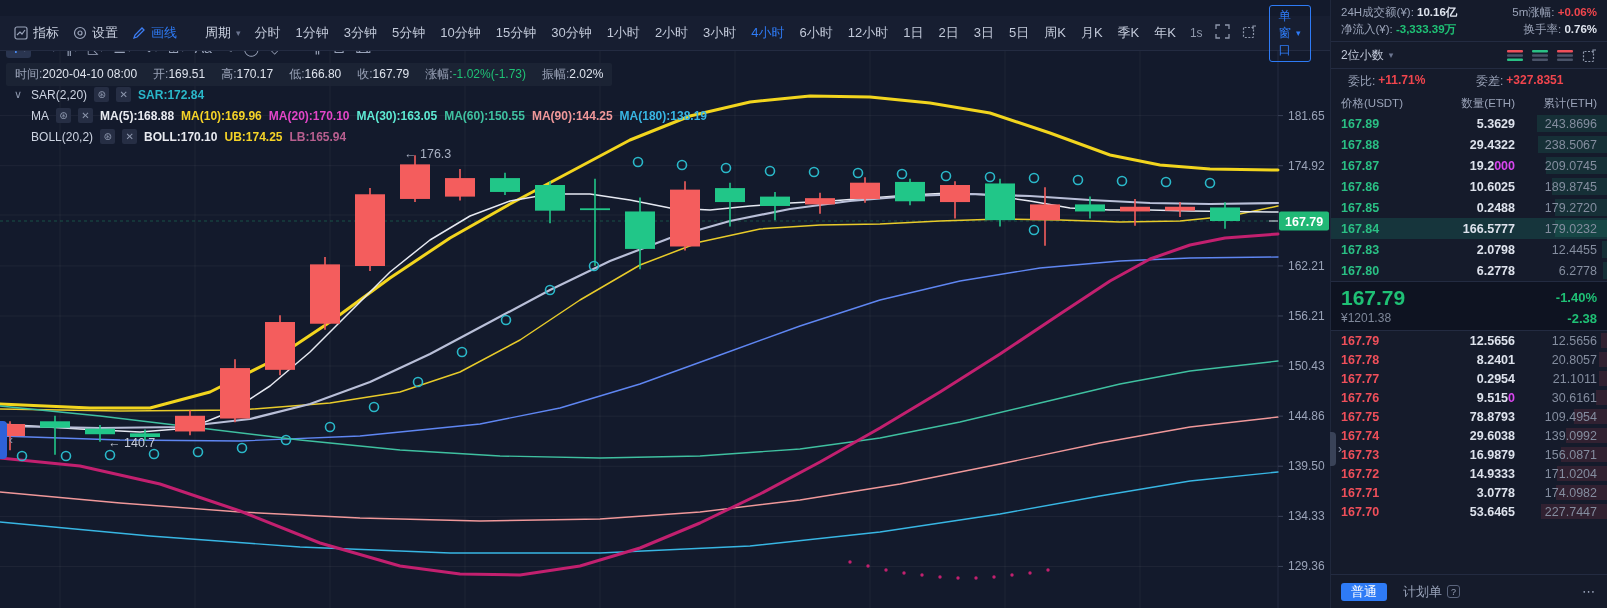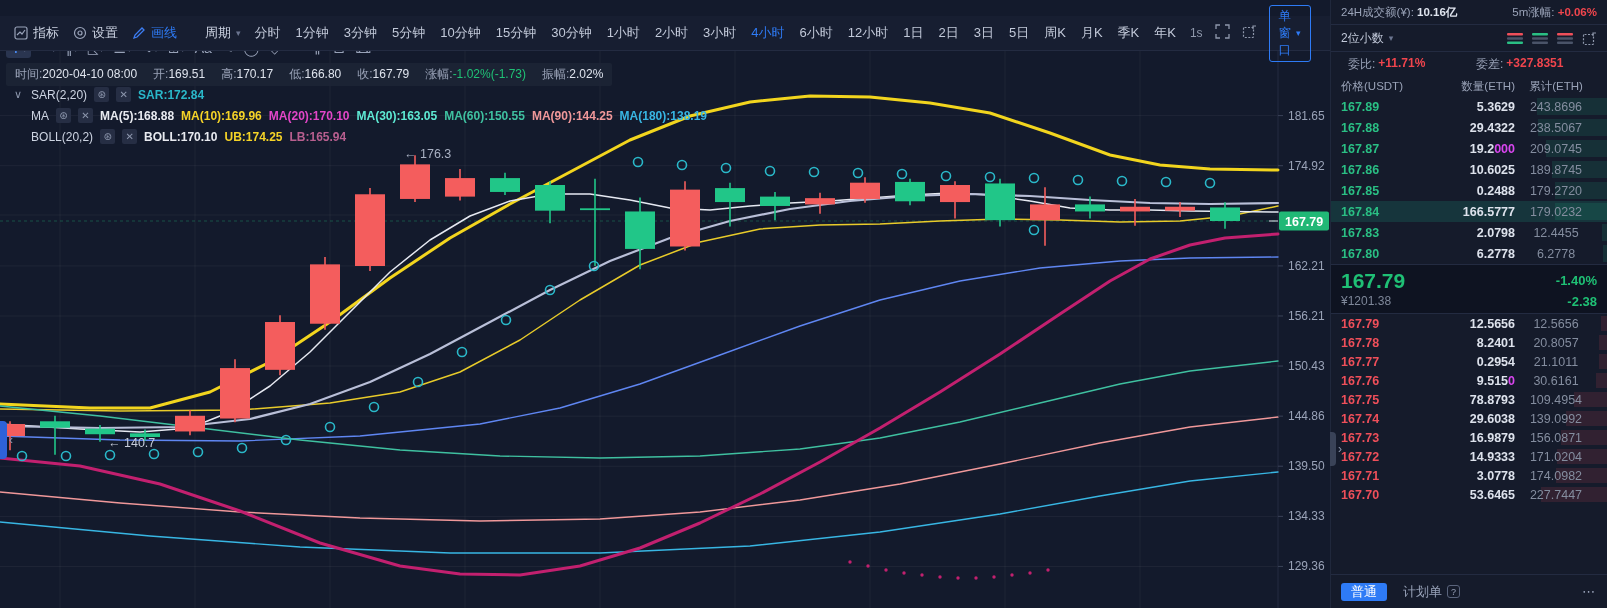--- a/index.html
+++ b/index.html
@@ -67,21 +67,21 @@
   #decimals-dd{display:flex;align-items:center;gap:5px;color:#c2c9d9;font-size:12px;cursor:pointer;}
   #layout-icons{margin-left:auto;display:flex;gap:9px;align-items:center;}
   .licon{cursor:pointer;display:block;}
   #imbalance-row{display:flex;padding:0 10px;height:24px;align-items:center;font-size:12px;white-space:nowrap;}
   #imbalance-row .lb{color:var(--muted2);margin-left:7px;}
   #imbalance-row .vl{color:var(--up);font-weight:bold;margin-left:3px;}
   #imbalance-row .grp{flex:1;display:flex;}
   #ob-header{display:flex;padding:0 10px;height:20px;align-items:center;color:var(--muted2);font-size:11.5px;}
   .c-price{width:70px;}
   .c-amt{flex:1;text-align:right;}
-  .c-cum{width:82px;text-align:center;}
+  .c-cum{width:82px;text-align:right;}
   .obrow{position:relative;display:flex;padding:0 10px;align-items:center;cursor:pointer;}
   .ask-row{height:21px;}
   .bid-row{height:19px;}
   .obrow .depth{position:absolute;right:0;top:2px;bottom:2px;}
   .ask-row .depth{background:rgba(32,190,140,.13);}
   .bid-row .depth{background:rgba(240,80,90,.13);}
   .obrow.hl{background:rgba(32,190,150,.16);}
   .obrow .c-price{font-weight:bold;}
   .ask-row .c-price{color:#2abf84;}
   .bid-row .c-price{color:#ef4f5a;}
@@ -448,20 +448,24 @@
       <span class="spl-arrow">‹</span>
     </div>
   </div>
 
   <div id="panel">
     <div id="stats">
       <div class="stat-row">
         <span class="stat"><span class="lb">24H成交额(¥):</span> <span class="vl">10.16亿</span></span>
         <span class="stat"><span class="lb">5m涨幅:</span> <span class="vl red">+0.06%</span></span>
       </div>
+      <div class="stat-row">
+        <span class="stat"><span class="lb">净流入(¥):</span> <span class="vl green">-3,333.39万</span></span>
+        <span class="stat"><span class="lb">换手率:</span> <span class="vl">0.76%</span></span>
+      </div>
     </div>
 
     <div id="decimals-row">
       <div id="decimals-dd">
         <span>2位小数</span>
         <span class="caret">▾</span>
       </div>
       <div id="layout-icons">
         <svg class="licon" width="16" height="13" viewBox="0 0 16 13">
             <rect x="0" y="1" width="16" height="2.4" rx="1" fill="#ef4f5a"></rect>

